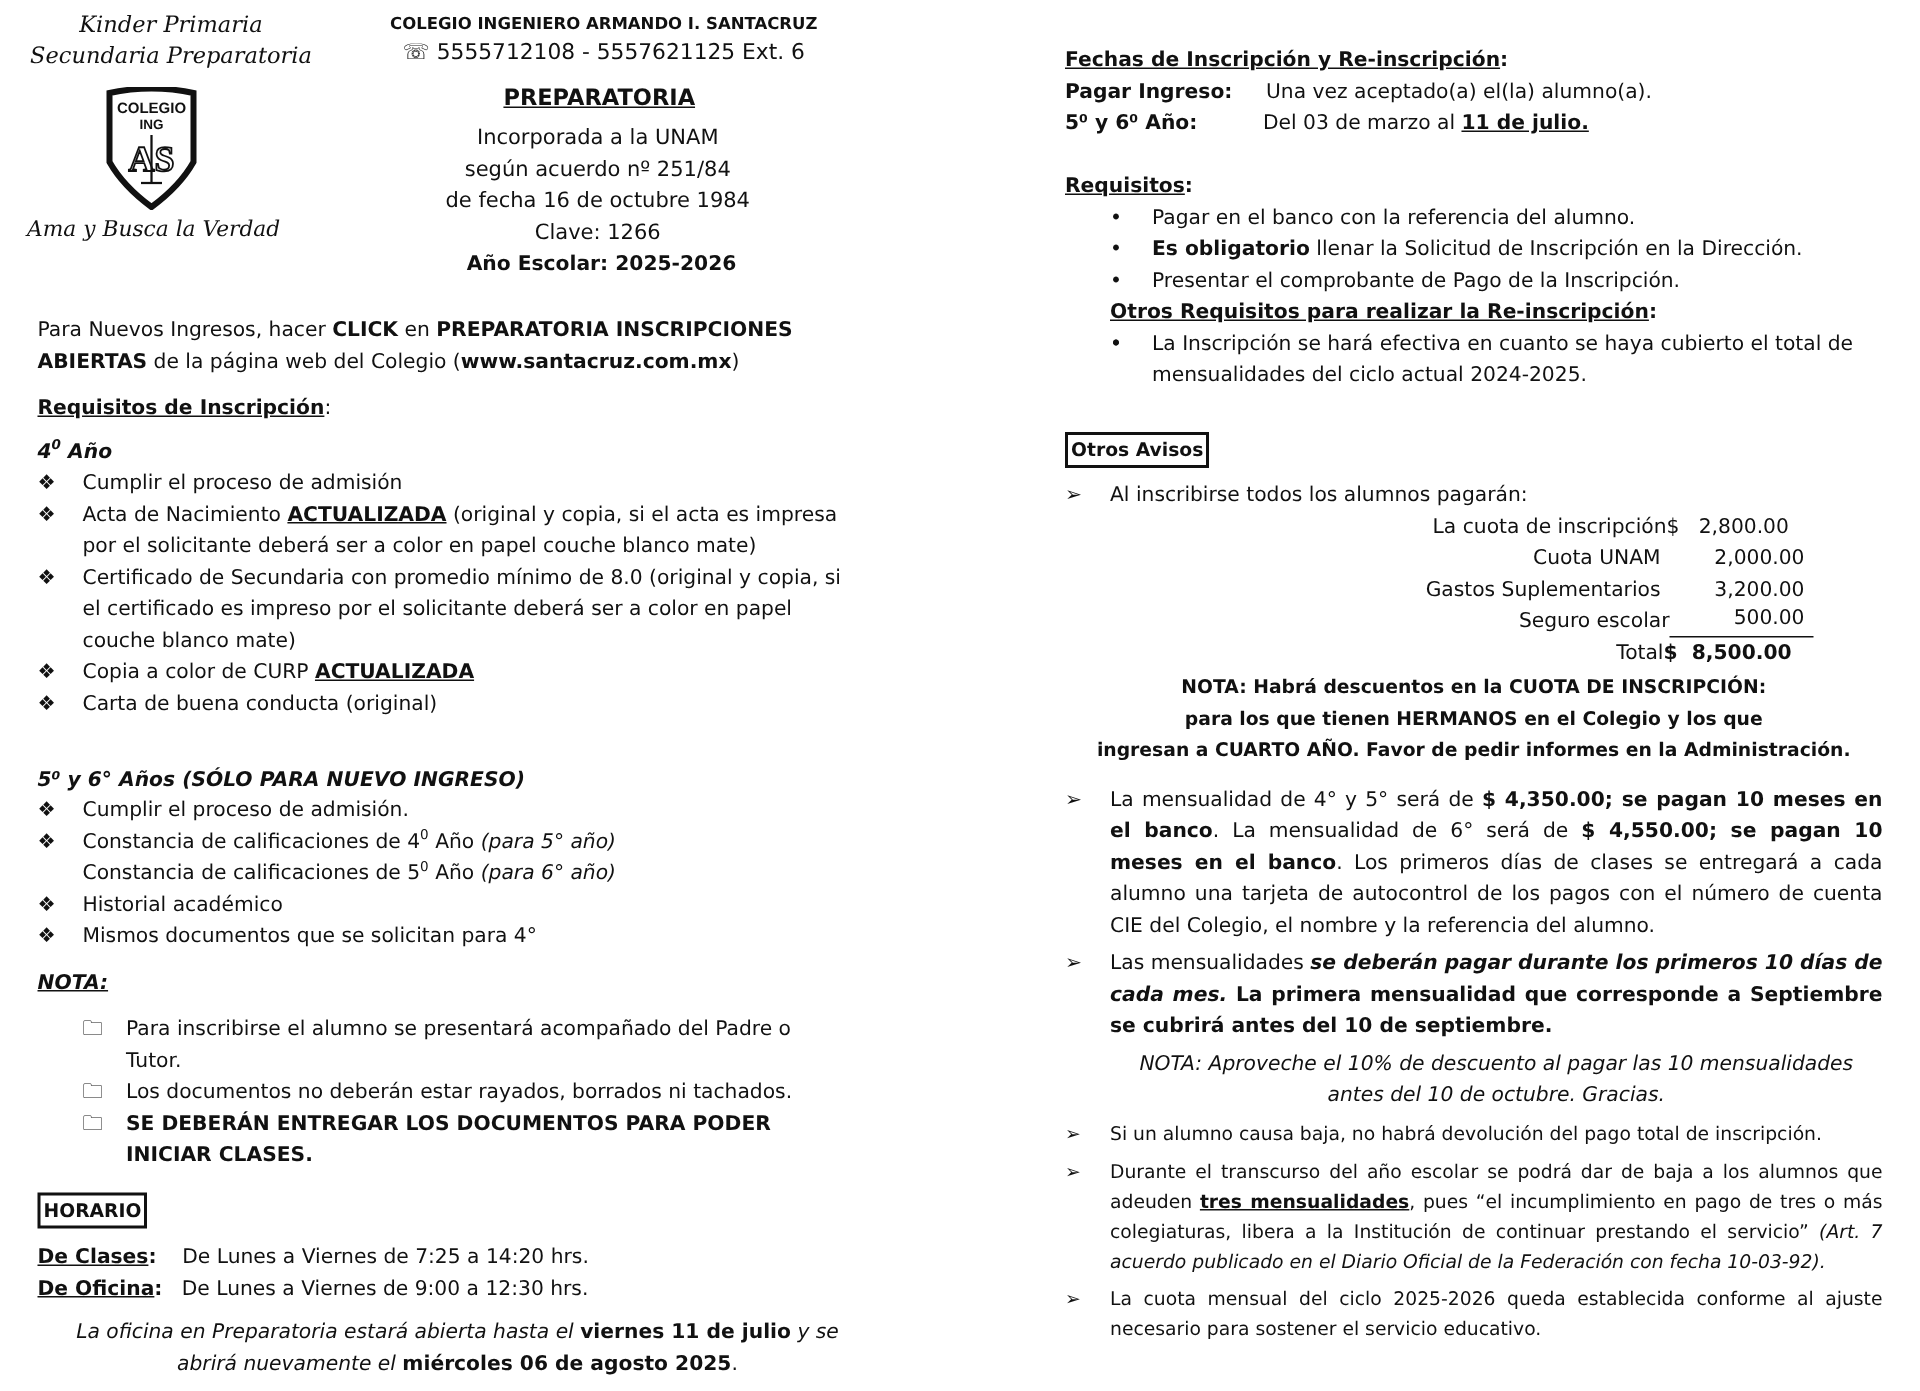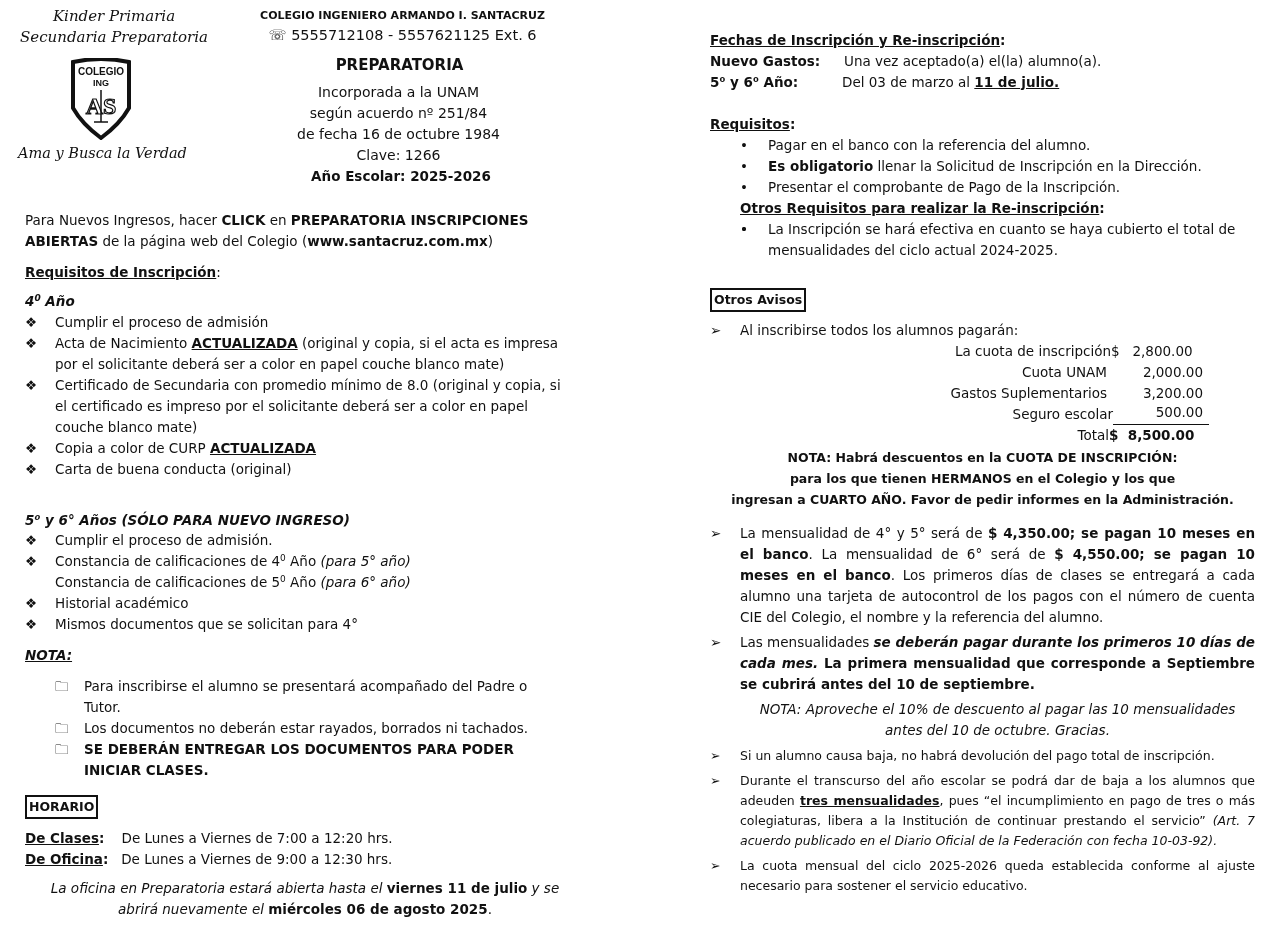--- a/index.html
+++ b/index.html
@@ -40,21 +40,21 @@
 </div>
 
 <div class="abs" style="left:18px; top:145px; width:190px; font-family:'DejaVu Serif', serif; font-style:italic; font-weight:normal; font-size:14.5px;">Ama y Busca la Verdad</div>
 
 <div class="abs center" style="left:230px; top:7px; width:345px;">
   <div class="b" style="font-size:11px; line-height:18px;">COLEGIO INGENIERO ARMANDO I. SANTACRUZ</div>
   <div style="font-size:14.5px; line-height:21px;">
     <span>☏</span>
     <span>5555712108 - 5557621125  Ext. 6</span>
   </div>
-  <div class="b" style="font-size:15px; line-height:22px; margin-top:8px; margin-left:-6px;">PREPARATORIA</div>
+  <div class="b" style="font-size:15px; line-height:22px; margin-top:8px; margin-left:-6px;text-decoration:underline;">PREPARATORIA</div>
   <div style="margin-top:6px; font-size:14px; line-height:21px; margin-left:-8px;">
     <div>Incorporada a la UNAM</div>
     <div>según acuerdo nº 251/84</div>
     <div>de fecha 16 de octubre 1984</div>
     <div>Clave: 1266</div>
   </div>
   <div class="b" style="font-size:13.5px; line-height:20px; margin-left:-3px;">Año Escolar: 2025-2026</div>
 </div>
 
 <div class="abs t14" style="left:25px; top:210px; width:550px;">
@@ -86,31 +86,31 @@
 
 <ul class="abs list t14" style="left:55px; top:676px; width:490px;">
   <li style="padding-left:29px;"><span class="bul">🗀</span><span>Para inscribirse el alumno se presentará acompañado del Padre o Tutor.</span></li>
   <li style="padding-left:29px;"><span class="bul">🗀</span><span>Los documentos no deberán estar rayados, borrados ni tachados.</span></li>
   <li style="padding-left:29px;" class="b"><span class="bul" style="font-weight:normal;">🗀</span><span>SE DEBERÁN ENTREGAR LOS DOCUMENTOS PARA PODER INICIAR CLASES.</span></li>
 </ul>
 
 <div class="abs" style="left:25px; top:795px;"><span class="boxed t13 b" style="font-size:12.5px;">HORARIO</span></div>
 
 <div class="abs t14" style="left:25px; top:828px; width:540px;">
-  <div><b class="u">De Clases</b><b>:</b>&nbsp;&nbsp;&nbsp;&nbsp;<span>De Lunes a Viernes de 7:00 a 12:20 hrs.</span></div>
+  <div><b class="u">De Clases</b><b>:</b>&nbsp;&nbsp;&nbsp;&nbsp;<span>De Lunes a Viernes de 7:25 a 14:20 hrs.</span></div>
   <div><b class="u">De Oficina</b><b>:</b>&nbsp;&nbsp;&nbsp;<span>De Lunes a Viernes de 9:00 a 12:30  hrs.</span></div>
 </div>
 
 <div class="abs t14 i center" style="left:40px; top:878px; width:530px;">
   <span>La oficina en Preparatoria estará abierta  hasta el </span><b style="font-style:normal;">viernes 11 de julio</b><span> y se abrirá nuevamente el </span><b style="font-style:normal;">miércoles 06 de agosto 2025</b><span style="font-style:normal;">.</span>
 </div>
 
 <div class="abs t14" style="left:710px; top:30px; width:545px;">
   <div><b class="u">Fechas de Inscripción y Re-inscripción</b><b>:</b></div>
-  <div><b style="display:inline-block; width:134px;">Nuevo Gastos:</b><span>Una vez aceptado(a) el(la) alumno(a).</span></div>
+  <div><b style="display:inline-block; width:134px;">Pagar Ingreso:</b><span>Una vez aceptado(a) el(la) alumno(a).</span></div>
   <div><b style="display:inline-block; width:132px;">5⁰ y 6⁰ Año:</b><span>Del  03 de marzo al </span><b class="u">11 de julio.</b></div>
 </div>
 
 <div class="abs t14" style="left:710px; top:114px; width:545px;">
   <div><b class="u">Requisitos</b><b>:</b></div>
   <ul class="list" style="margin-left:30px;">
     <li style="padding-left:28px;"><span class="bul">•</span><span>Pagar en el banco con la referencia del alumno.</span></li>
     <li style="padding-left:28px;"><span class="bul">•</span><b>Es obligatorio</b><span> llenar la Solicitud de Inscripción en la Dirección.</span></li>
     <li style="padding-left:28px;"><span class="bul">•</span><span>Presentar el comprobante de Pago de la Inscripción.</span></li>
   </ul>

